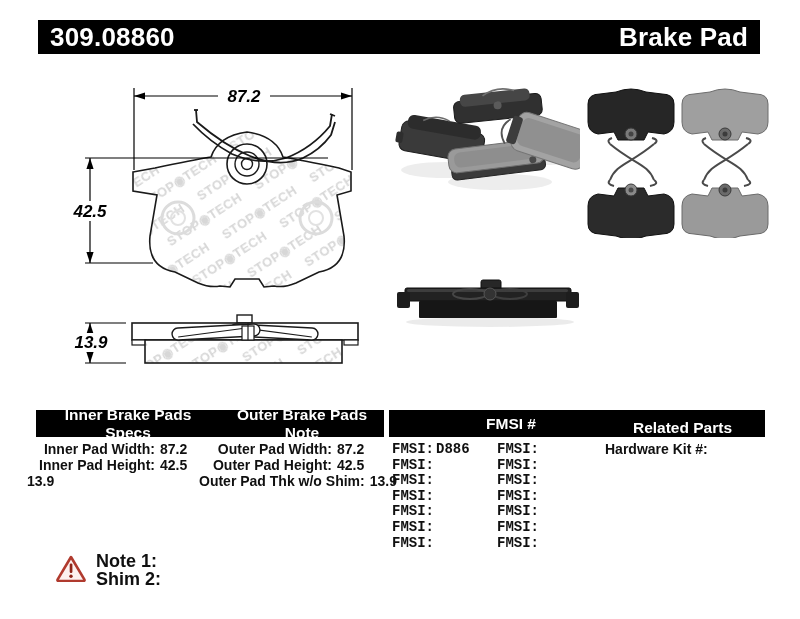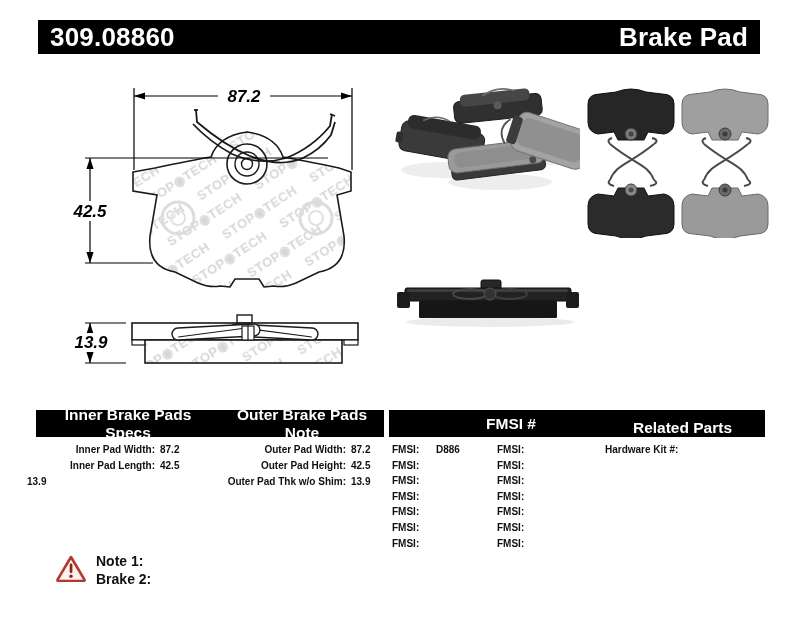--- a/index.html
+++ b/index.html
@@ -10,37 +10,37 @@
     display:flex;justify-content:space-between;align-items:center;padding:0 12px;box-sizing:border-box;
     font-weight:bold;font-size:26px;letter-spacing:0.2px;}
   
   .th{top:410px;height:27px;background:#000;color:#fff;font-weight:bold;font-size:15.5px;
     display:flex;align-items:center;justify-content:center;}
   .th-specs{left:36px;width:348px;}
   .th-specs span{flex:1;text-align:center;padding-left:10px;}
   .th-fmsi{left:389px;width:244px;}
   .th-related{left:600px;width:165px;align-items:flex-end;}
   
-  .col{top:442px;font-size:10px;font-weight:bold;color:#101010;}
+  .col{top:442px;font-size:14px;font-weight:bold;color:#101010;}
   .spec-col{width:178px;}
   .spec-row{display:flex;height:15.9px;line-height:15.9px;}
   .spec-row .lbl{flex:1;text-align:right;white-space:nowrap;}
   .spec-row .val{width:40px;text-align:left;padding-left:5px;white-space:nowrap;}
   .inner-col{left:22px;}
-  .outer-col{left:199px;margin-left:14px;}
-  .fmsi-col{width:100px;}
+  .outer-col{left:199px;}
+  .fmsi-col{width:100px;font-family:Liberation Mono, monospace;}
   .fmsi-row{display:flex;height:15.6px;line-height:15.6px;}
   .fmsi-row .lbl{width:38px;text-align:left;}
   .fmsi-row .val{padding-left:6px;}
   .fmsi-col1{left:392px;}
   .fmsi-col2{left:497px;}
   .related-col{left:605px;}
   .related-row{height:15.6px;line-height:15.6px;}
   
-  .note-lines{left:96px;top:552px;font-size:14px;font-weight:bold;color:#101010;line-height:18px;}
+  .note-lines{left:96px;top:552px;font-size:18px;font-weight:bold;color:#101010;line-height:18px;}
   
   .dim{font:italic bold 17px "Liberation Sans",sans-serif;fill:#000;}
   .wmtext{font:bold 13px "Liberation Sans",sans-serif;fill:#d7d7d7;letter-spacing:0.5px;}
   svg{display:block;}
 </style>
 </head>
 <body>
 
 <div class="abs header-bar">
   <span>309.08860</span>
@@ -226,21 +226,21 @@
 <div class="abs th th-related">
   <span>Related Parts</span>
 </div>
 
 <div class="abs col spec-col inner-col">
   <div class="spec-row">
       <span class="lbl">Inner Pad Width:</span>
       <span class="val">87.2</span>
     </div>
   <div class="spec-row">
-      <span class="lbl">Inner Pad Length:</span>
+      <span class="lbl">Inner Pad Height:</span>
       <span class="val">42.5</span>
     </div>
   <div class="spec-row">
       <span class="val">13.9</span>
     </div>
   <div class="spec-row">
       <span class="val"></span>
     </div>
 </div>
 
@@ -325,14 +325,14 @@
   <div class="related-row"><span>Hardware Kit #:</span><span></span></div>
 </div>
 
 <svg class="abs" style="left:56px;top:555px;" width="30" height="27" viewBox="0 0 30 27">
   <path d="M15,2 L28.3,24.3 Q29.2,26 27.1,26 L2.9,26 Q0.8,26 1.7,24.3 Z" fill="#fdf1ef" stroke="#b03a2e" stroke-width="2.6" stroke-linejoin="round"></path>
   <rect x="13.7" y="8.5" width="2.7" height="9.5" rx="1.2" fill="#8e2418"></rect>
   <circle cx="15" cy="21.3" r="1.7" fill="#8e2418"></circle>
 </svg>
 <div class="abs note-lines">
   <div>Note 1:</div>
-  <div>Brake 2:</div>
+  <div>Shim 2:</div>
 </div>
 
 </body></html>

